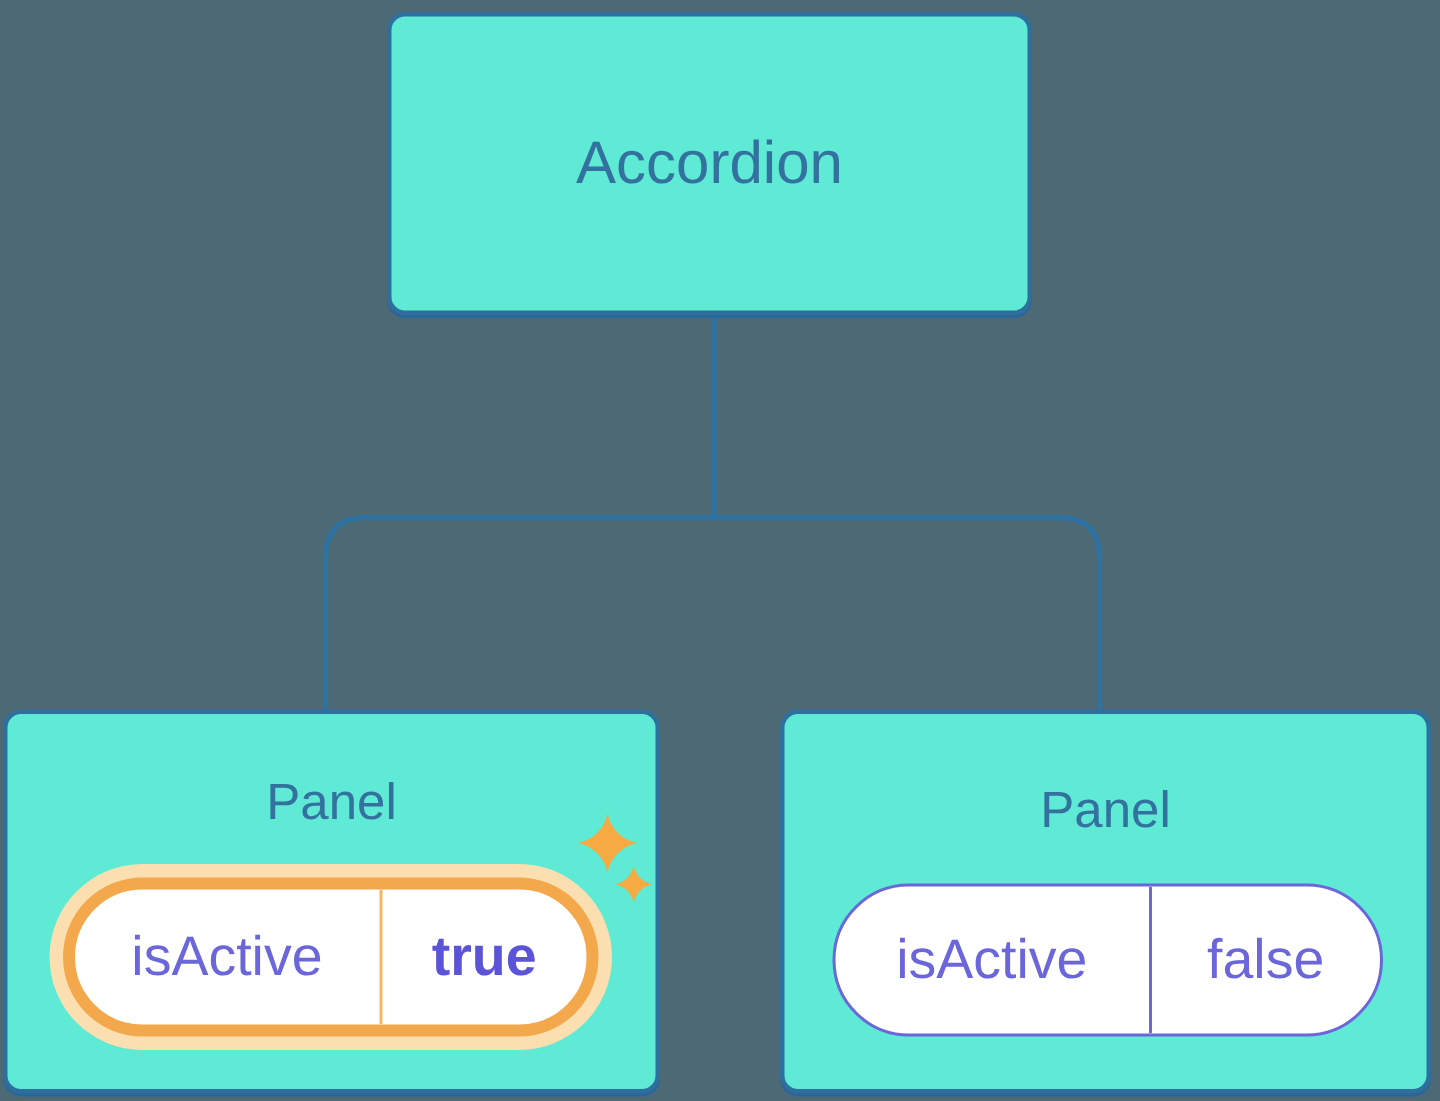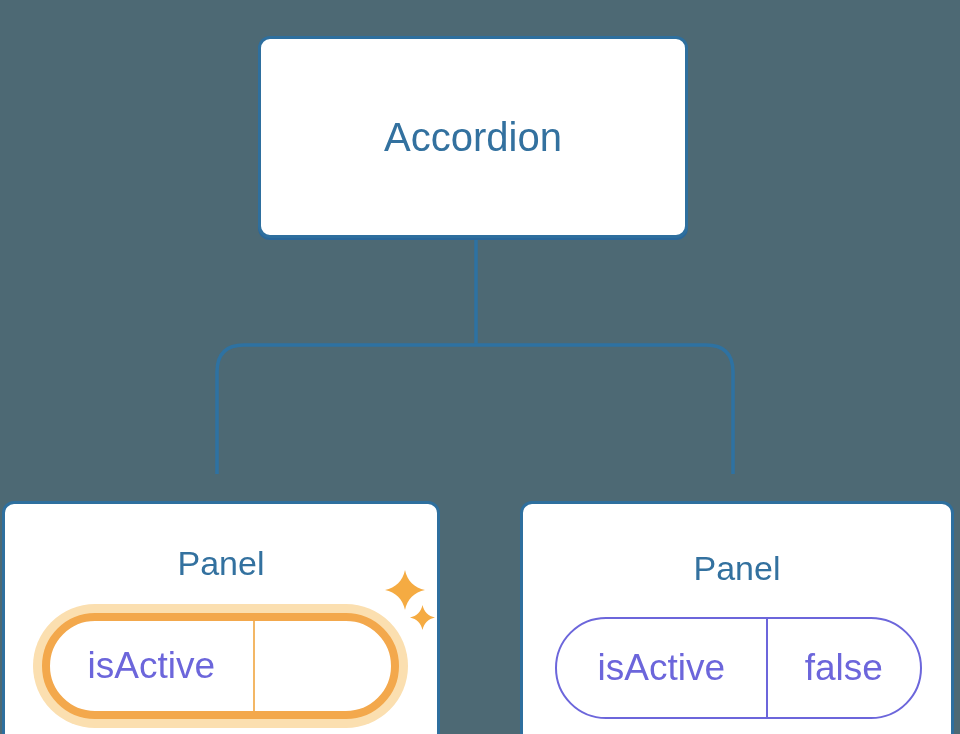--- a/index.html
+++ b/index.html
@@ -27,25 +27,24 @@
     background: var(--bg);
     overflow: hidden;
   }
   .connectors {
     position: absolute;
     left: 0; top: 0;
     z-index: 0;
   }
   .node {
     position: absolute;
-    background: #ffffff;
+    background: #5eead4;
     border: 3px solid var(--node-border);
     box-shadow: 0 2px 0 var(--node-border-dark);
     z-index: 1;
-    margin-top: 28px;
   }
   .node.root {
     left: 258px; top: 8px;
     width: 430px; height: 202px;
     border-radius: 12px;
     display: flex;
     align-items: center;
     justify-content: center;
     font-size: 40px;
     color: var(--node-text);
@@ -124,20 +123,21 @@
   </svg>
 
   <div class="node root">
     <span>Accordion</span>
   </div>
 
   <div class="node panel left">
     <div class="panel-title">Panel</div>
     <div class="pill active">
       <div class="cell name">isActive</div>
+      <div class="cell value">true</div>
     </div>
     <svg class="sparkle big" viewBox="0 0 32 32">
       <path d="M16 0 C17.6 8.4 23.6 14.4 32 16 C23.6 17.6 17.6 23.6 16 32 C14.4 23.6 8.4 17.6 0 16 C8.4 14.4 14.4 8.4 16 0 Z" fill="#f5ab42"></path>
     </svg>
     <svg class="sparkle small" viewBox="0 0 32 32">
       <path d="M16 0 C17.6 8.4 23.6 14.4 32 16 C23.6 17.6 17.6 23.6 16 32 C14.4 23.6 8.4 17.6 0 16 C8.4 14.4 14.4 8.4 16 0 Z" fill="#f5ab42"></path>
     </svg>
   </div>
 
   <div class="node panel right">

